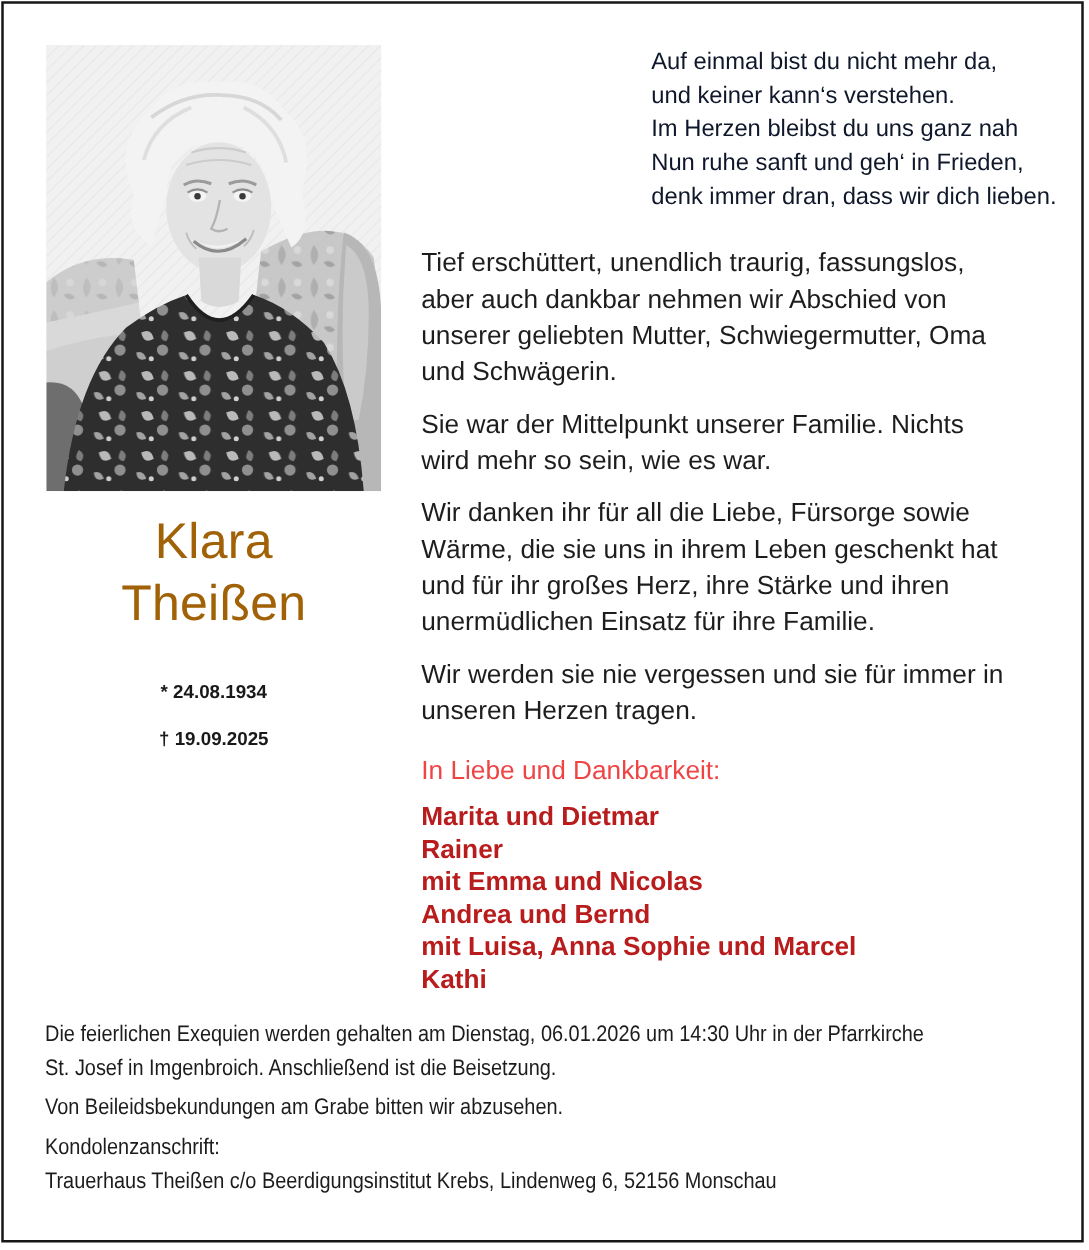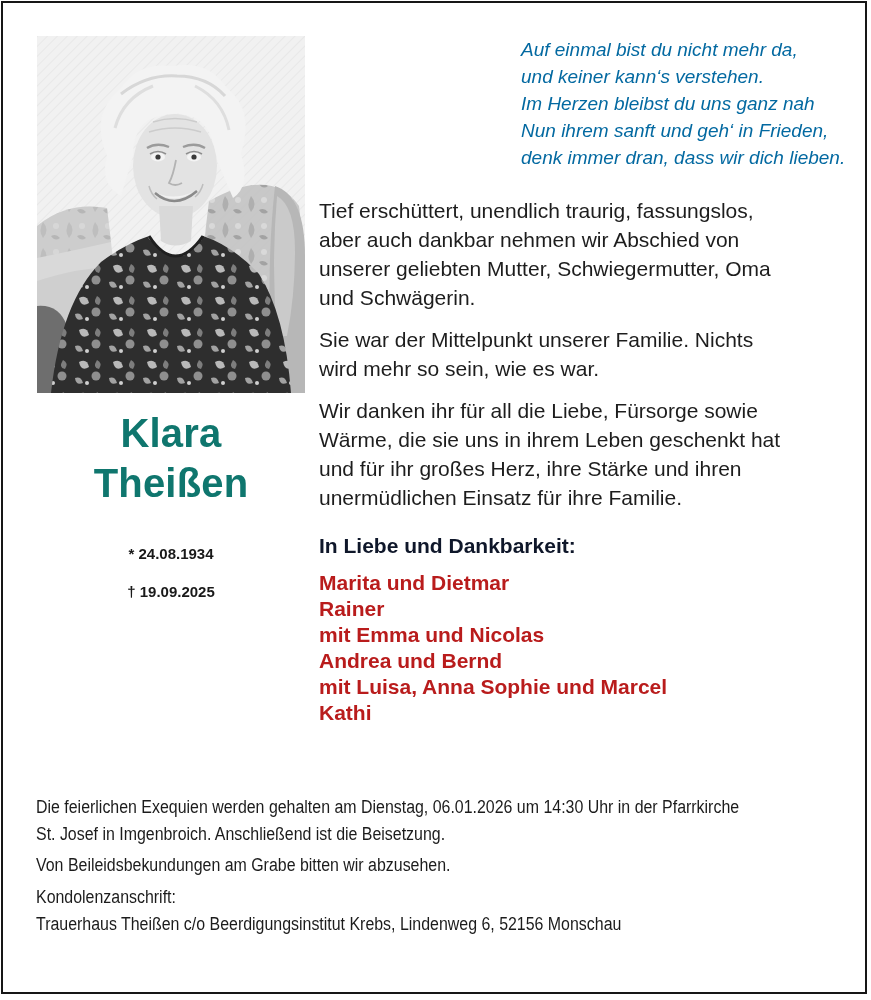--- a/index.html
+++ b/index.html
@@ -37,76 +37,74 @@
   
   .name-block {
     position: absolute;
     left: 36px;
     top: 408px;
     width: 270px;
     text-align: center;
   }
   .deceased-name {
     font-size: 40px;
-    font-weight: bold;
+    font-weight: normal;
     line-height: 50px;
     letter-spacing: 0.2px;
-    color: #0f766e;
+    color: #a16207;
   }
   .life-dates {
     margin-top: 27px;
     font-size: 15px;
     font-weight: bold;
     line-height: 38px;
     color: #191919;
   }
 
   
   .poem {
     position: absolute;
     left: 521px;
     top: 36px;
     font-size: 19px;
-    font-style: italic;
     line-height: 27px;
-    color: #0369a1;
+    color: #0f172a;
   }
 
   
   .main-col {
     position: absolute;
-    left: 319px;
+    left: 337px;
     top: 196px;
     width: 512px;
   }
   .para {
     font-size: 21px;
     line-height: 29px;
     margin: 0 0 13px 0;
     color: #1d1d1d;
   }
   .closing-line {
     font-size: 21px;
     line-height: 29px;
     margin: 19px 0 10px 0;
-    color: #0f172a;
-    font-weight: bold;
+    color: #ef4444;
   }
   .mourners {
     font-size: 21px;
     font-weight: bold;
     line-height: 26px;
     color: #b91c1c;
   }
 
   
   .footer {
     position: absolute;
     left: 36px;
-    top: 794px;
+    top: 814px;
     width: 810px;
   }
   .cond {
     transform: scaleX(0.885);
     transform-origin: 0 0;
     width: 113%;
     font-size: 18px;
     line-height: 27px;
     color: #1c1c1c;
   }
@@ -193,40 +191,44 @@
   <div class="life-dates">
     <div>* 24.08.1934</div>
     <div>† 19.09.2025</div>
   </div>
 </div>
 
 <div class="poem">
   <div>Auf einmal bist du nicht mehr da,</div>
   <div>und keiner kann‘s verstehen.</div>
   <div>Im Herzen bleibst du uns ganz nah</div>
-  <div>Nun ihrem sanft und geh‘ in Frieden,</div>
+  <div>Nun ruhe sanft und geh‘ in Frieden,</div>
   <div>denk immer dran, dass wir dich lieben.</div>
 </div>
 
 <div class="main-col">
   <div class="para">
     <div>Tief erschüttert, unendlich traurig, fassungslos,</div>
     <div>aber auch dankbar nehmen wir Abschied von</div>
     <div>unserer geliebten Mutter, Schwiegermutter, Oma</div>
     <div>und Schwägerin.</div>
   </div>
   <div class="para">
     <div>Sie war der Mittelpunkt unserer Familie. Nichts</div>
     <div>wird mehr so sein, wie es war.</div>
   </div>
   <div class="para">
     <div>Wir danken ihr für all die Liebe, Fürsorge sowie</div>
     <div>Wärme, die sie uns in ihrem Leben geschenkt hat</div>
     <div>und für ihr großes Herz, ihre Stärke und ihren</div>
     <div>unermüdlichen Einsatz für ihre Familie.</div>
+  </div>
+  <div class="para">
+    <div>Wir werden sie nie vergessen und sie für immer in</div>
+    <div>unseren Herzen tragen.</div>
   </div>
 
   <div class="closing-line">In Liebe und Dankbarkeit:</div>
 
   <div class="mourners">
     <div>Marita und Dietmar</div>
     <div>Rainer</div>
     <div>mit Emma und Nicolas</div>
     <div>Andrea und Bernd</div>
     <div>mit Luisa, Anna Sophie und Marcel</div>

